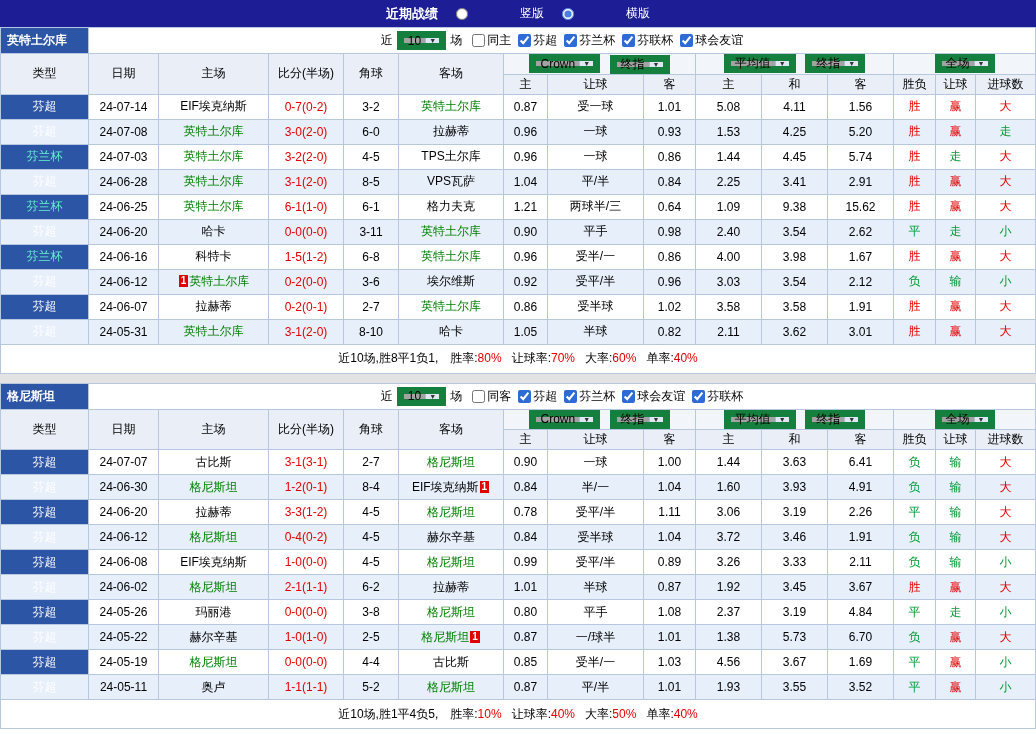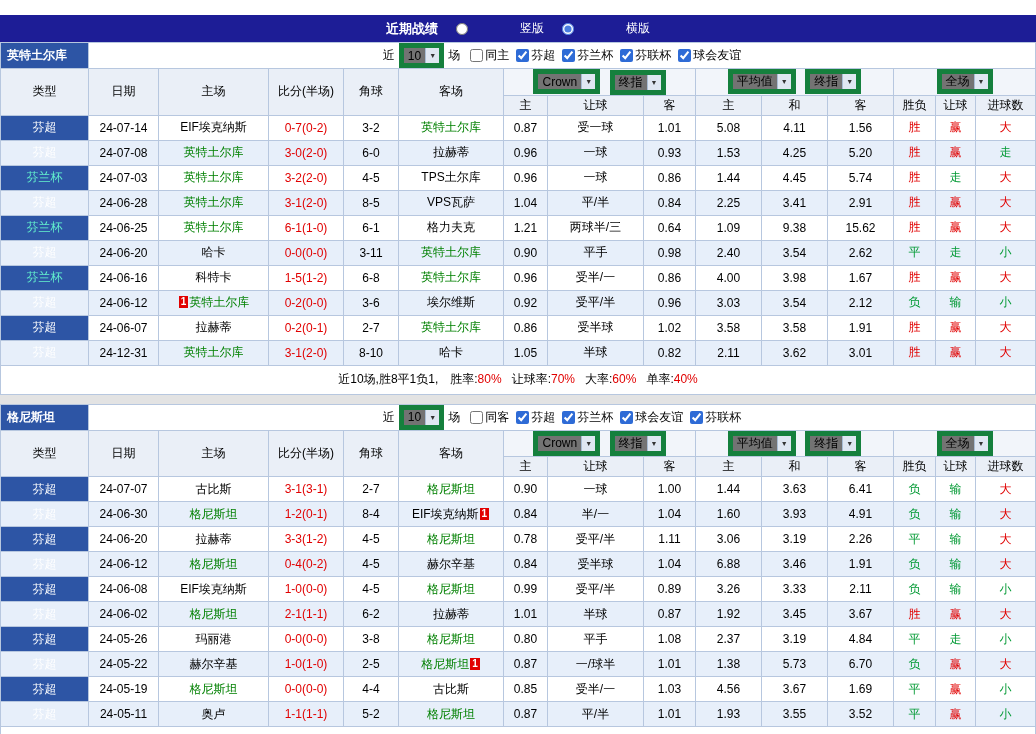--- a/index.html
+++ b/index.html
@@ -5,21 +5,21 @@
   * { box-sizing: border-box; }
   html,body { margin:0; padding:0; }
   body {
     width:1036px;
     font-family:"Liberation Sans","DejaVu Sans",sans-serif;
     font-size:12px; color:#000; background:#ffffff;
   }
   
   .topbar {
     height:27px; background:#1d1d96;
-    display:flex; align-items:center; justify-content:center; gap:18px;margin-top:15px;
+    display:flex; align-items:center; justify-content:center; gap:18px;
   }
   .topbar-title { color:#ffffff; font-weight:bold; font-size:13px; }
   .layout-option { color:#ffffff; display:inline-flex; align-items:center; font-size:12px; cursor:default;gap:48px; }
   .layout-option input { margin:0 4px 0 0; width:12px; height:12px; accent-color:#4a7de0; }
 
   
   table.stats { width:1036px; border-collapse:collapse; table-layout:fixed; }
   .stats th, .stats td {
     border:1px solid #b7c7df; text-align:center; padding:0;
     font-weight:normal; overflow:hidden; white-space:nowrap;
@@ -51,22 +51,22 @@
     margin:0 1px; font-weight:bold; vertical-align:1px;
   }
 
   tfoot td { height:29px; background:#ffffff; }
   .sum-prefix { margin-right:2px; }
   .stat { margin-left:10px; }
   .stat-value { color:#e10000; }
 
   
   .select {
-    display:inline-flex; align-items:center; border:5px solid #15803d;
-    background:#737373; height:25px; font-size:12px; cursor:default;
+    display:inline-flex; align-items:center; border:7px solid #15803d;
+    background:#a3a3a3; height:19px; font-size:12px; cursor:default;
   }
   .sel-text { padding:0 4px; }
   .arr {
     width:14px; align-self:stretch; background:#dfe7f2; border-left:1px solid #a9bdd4;
     display:flex; align-items:center; justify-content:center; font-size:7px; color:#333;
   }
 
   .table-gap { height:9px; background:#e3e3e3; }
 </style>
 </head>
@@ -334,21 +334,21 @@
     <td>1.02</td>
     <td>3.58</td>
     <td>3.58</td>
     <td>1.91</td>
     <td style="color: rgb(225, 0, 0);">胜</td>
     <td style="color: rgb(225, 0, 0);">赢</td>
     <td style="color: rgb(225, 0, 0);">大</td>
   </tr>
         <tr>
     <td class="c-league">芬超</td>
-    <td class="c-date">24-12-31</td>
+    <td class="c-date">24-05-31</td>
     <td class="c-home"><span class="team-name focal">英特土尔库</span></td>
     <td class="c-score">3-1(2-0)</td>
     <td class="c-corner">8-10</td>
     <td class="c-away"><span class="team-name">哈卡</span></td>
     <td>1.05</td>
     <td>半球</td>
     <td>0.82</td>
     <td>2.11</td>
     <td>3.62</td>
     <td>3.01</td>
@@ -521,21 +521,21 @@
         <tr>
     <td class="c-league">芬超</td>
     <td class="c-date">24-06-12</td>
     <td class="c-home"><span class="team-name focal">格尼斯坦</span></td>
     <td class="c-score">0-4(0-2)</td>
     <td class="c-corner">4-5</td>
     <td class="c-away"><span class="team-name">赫尔辛基</span></td>
     <td>0.84</td>
     <td>受半球</td>
     <td>1.04</td>
-    <td>6.88</td>
+    <td>3.72</td>
     <td>3.46</td>
     <td>1.91</td>
     <td style="color: rgb(0, 153, 51);">负</td>
     <td style="color: rgb(0, 153, 51);">输</td>
     <td style="color: rgb(225, 0, 0);">大</td>
   </tr>
         <tr>
     <td class="c-league">芬超</td>
     <td class="c-date">24-06-08</td>
     <td class="c-home"><span class="team-name">EIF埃克纳斯</span></td>

